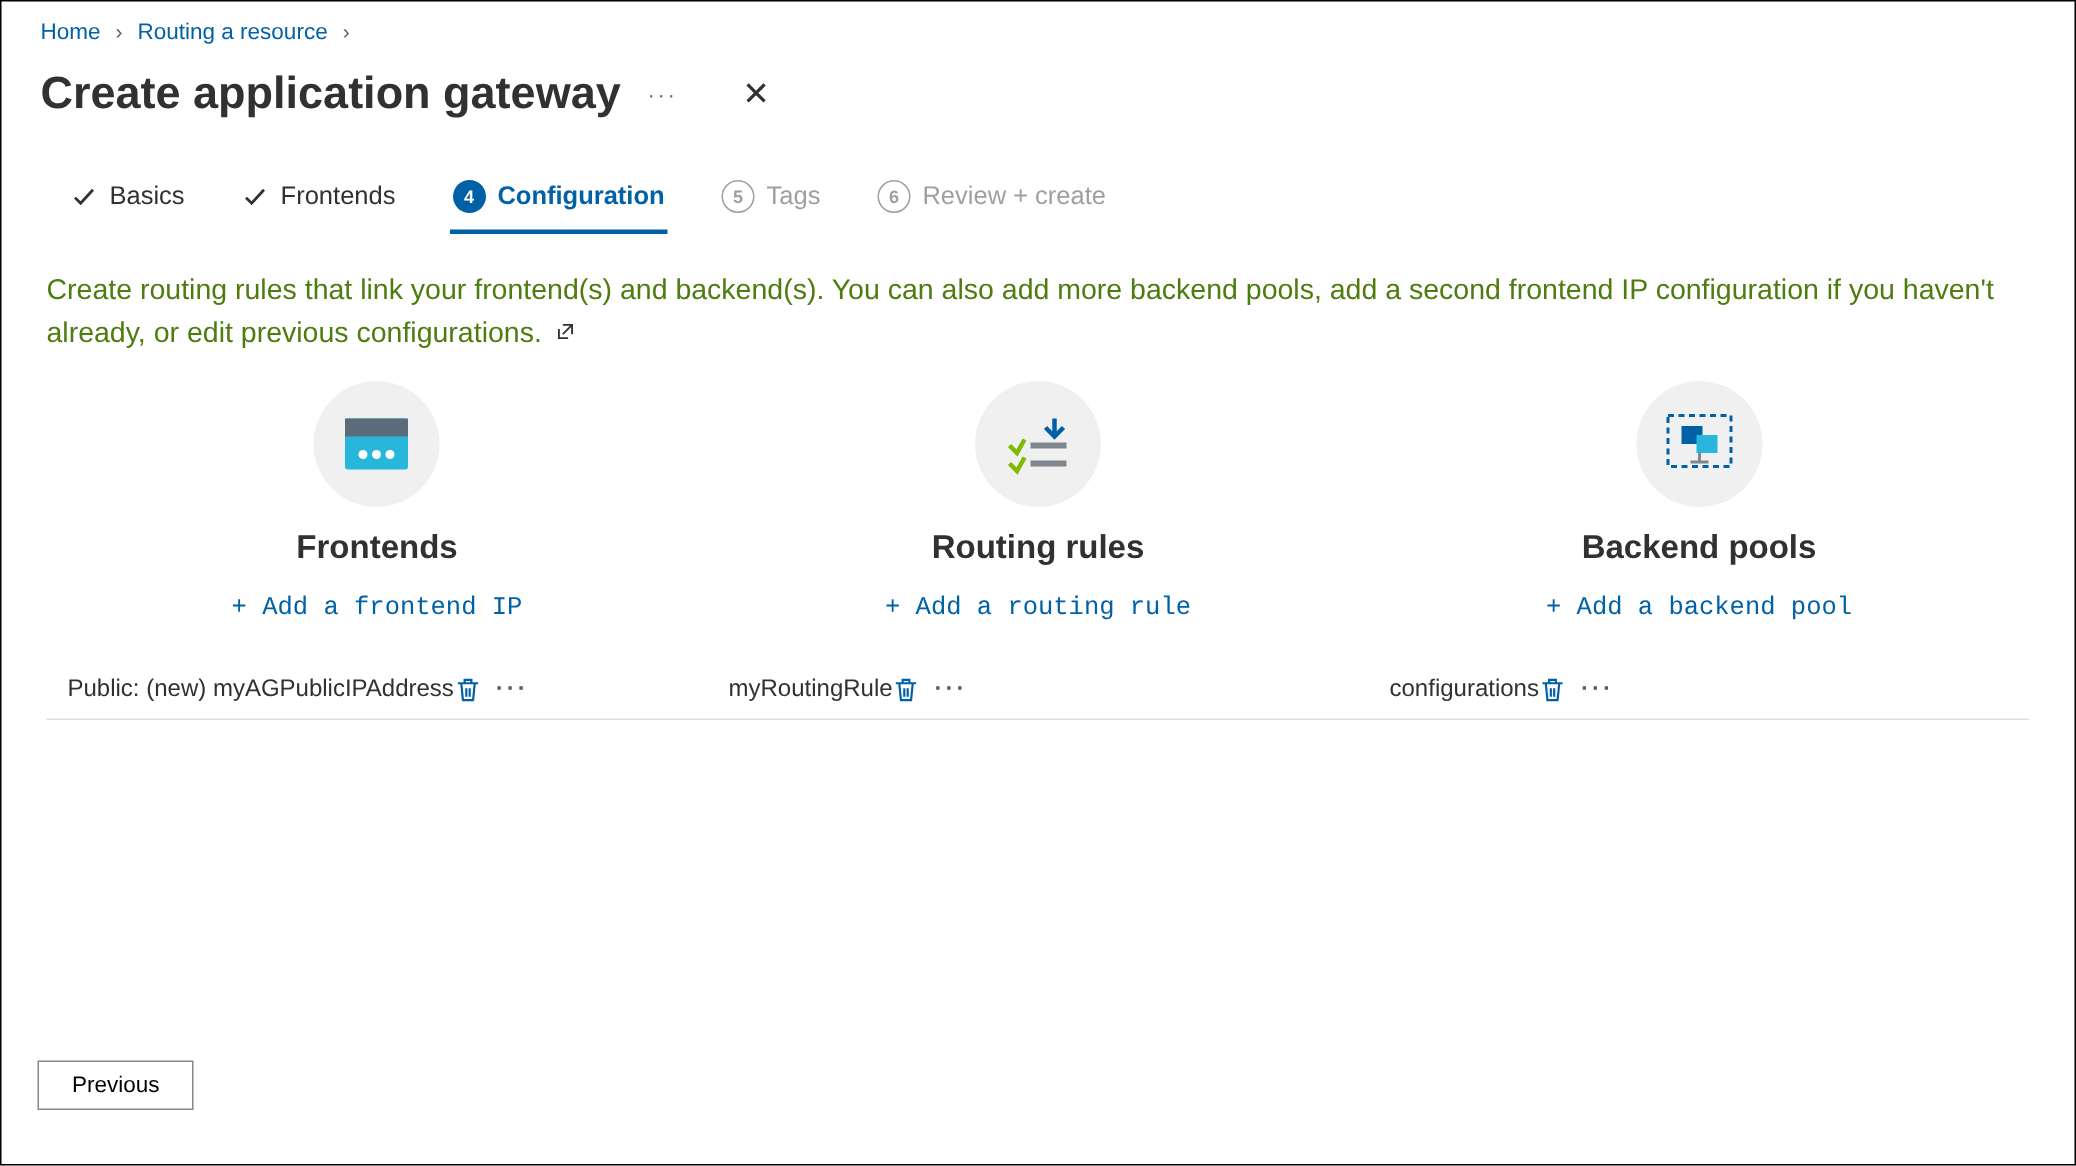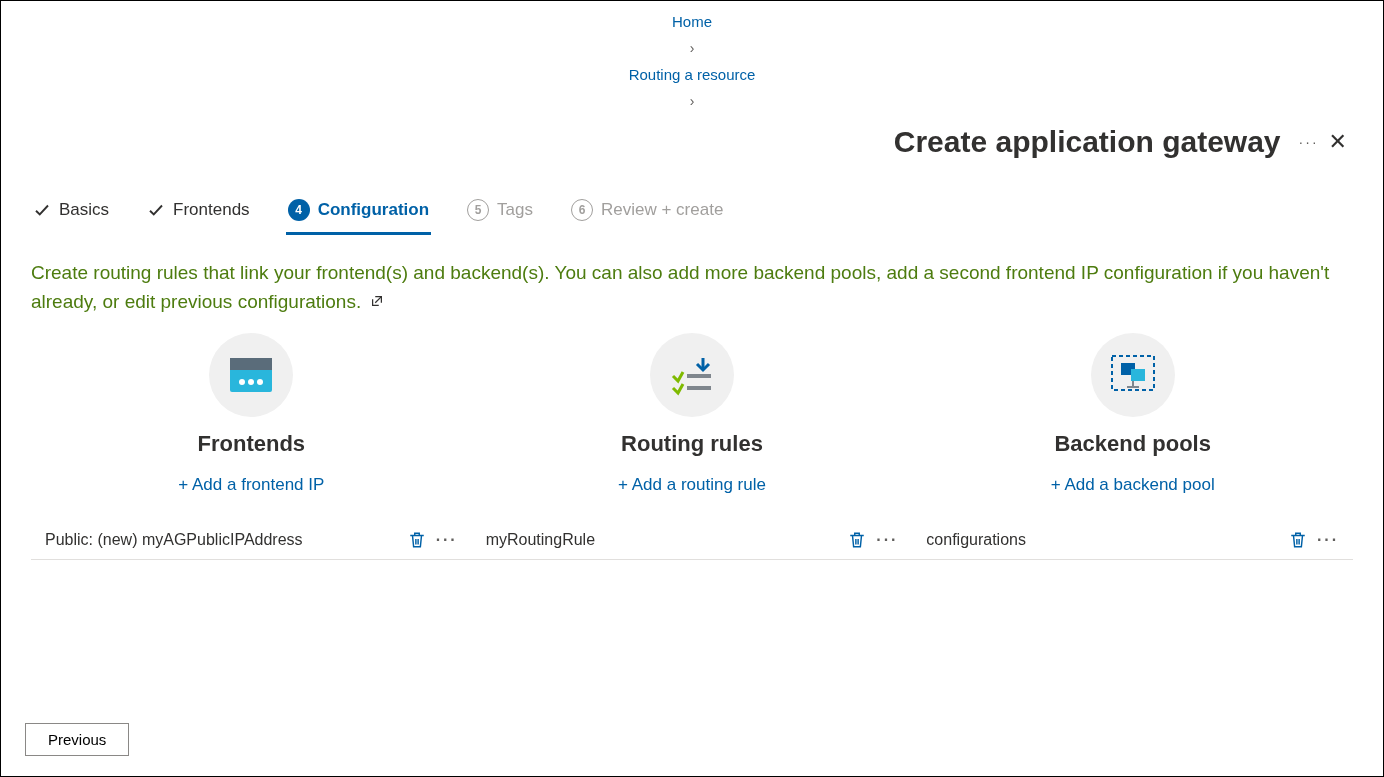--- a/index.html
+++ b/index.html
@@ -9,43 +9,42 @@
     color: #323130;
     font-size: 14px;
     border: 1px solid #000;
     width: 1384px;
     height: 777px;
     position: relative;
     overflow: hidden;
   }
   .breadcrumb {
     display: flex;
-    align-items: center;
     gap: 10px;
     padding: 12px 26px 6px;
     font-size: 15px;
-    flex-direction: column;
   }
   .breadcrumb a { color: #0061a7; text-decoration: none; }
   .chev { color: #605e5c; font-size: 14px; }
   .header-row {
     display: flex;
     align-items: center;
-    justify-content: flex-end;
+    justify-content: flex-start;
     padding: 8px 26px 30px;
+    gap: 33px;
   }
   .header-left { display: flex; align-items: center; gap: 18px; }
   h1 { font-size: 30px; font-weight: 600; color: #323130; }
   .dots { color: #605e5c; letter-spacing: 2px; font-size: 14px; }
   .close-x { font-size: 22px; color: #323130; cursor: pointer; padding: 6px 10px; }
   .tabs {
     display: flex;
     align-items: center;
     gap: 34px;
-    padding: 0 30px;
+    padding: 0 44px;
     border-bottom: 1px solid transparent;
   }
   .tab {
     display: flex;
     align-items: center;
     gap: 8px;
     padding: 8px 2px 14px;
     cursor: pointer;
     font-size: 17px;
     color: #605e5c;
@@ -89,43 +88,43 @@
     background: #f0f0f0;
     display: flex; align-items: center; justify-content: center;
     margin-bottom: 14px;
   }
   .col h2 { font-size: 22px; font-weight: 600; margin-bottom: 18px; }
   .add-link {
     color: #0061a7;
     font-size: 17px;
     cursor: pointer;
     margin-bottom: 26px;
+    font-family: Liberation Mono, monospace;
   }
   .item-row {
     width: 100%;
     display: flex;
     align-items: center;
-    justify-content: space-between;
     padding: 10px 14px;
     border-bottom: 1px solid #e1dfdd;
     font-size: 16px;
   }
   .item-actions { display: flex; align-items: center; gap: 10px; }
   .trash-btn { cursor: pointer; display: flex; }
   .trash-btn svg { width: 18px; height: 18px; }
   .more-btn { cursor: pointer; color: #605e5c; font-weight: bold; letter-spacing: 2px; }
   .manage-row {
     padding: 14px 0 0;
     text-align: center;
     width: 100%;
   }
   .manage-link { color: #0061a7; font-size: 17px; cursor: pointer; }
   .footer {
     position: absolute;
-    left: 0; right: 0; bottom: 0;
+    left: 0; right: 0; bottom: 16px;
     padding: 20px 24px;
     display: flex;
     gap: 14px;
   }
   .btn {
     padding: 7px 22px;
     border: 1px solid #8a8886;
     background: #fff;
     font-size: 15px;
     cursor: pointer;

